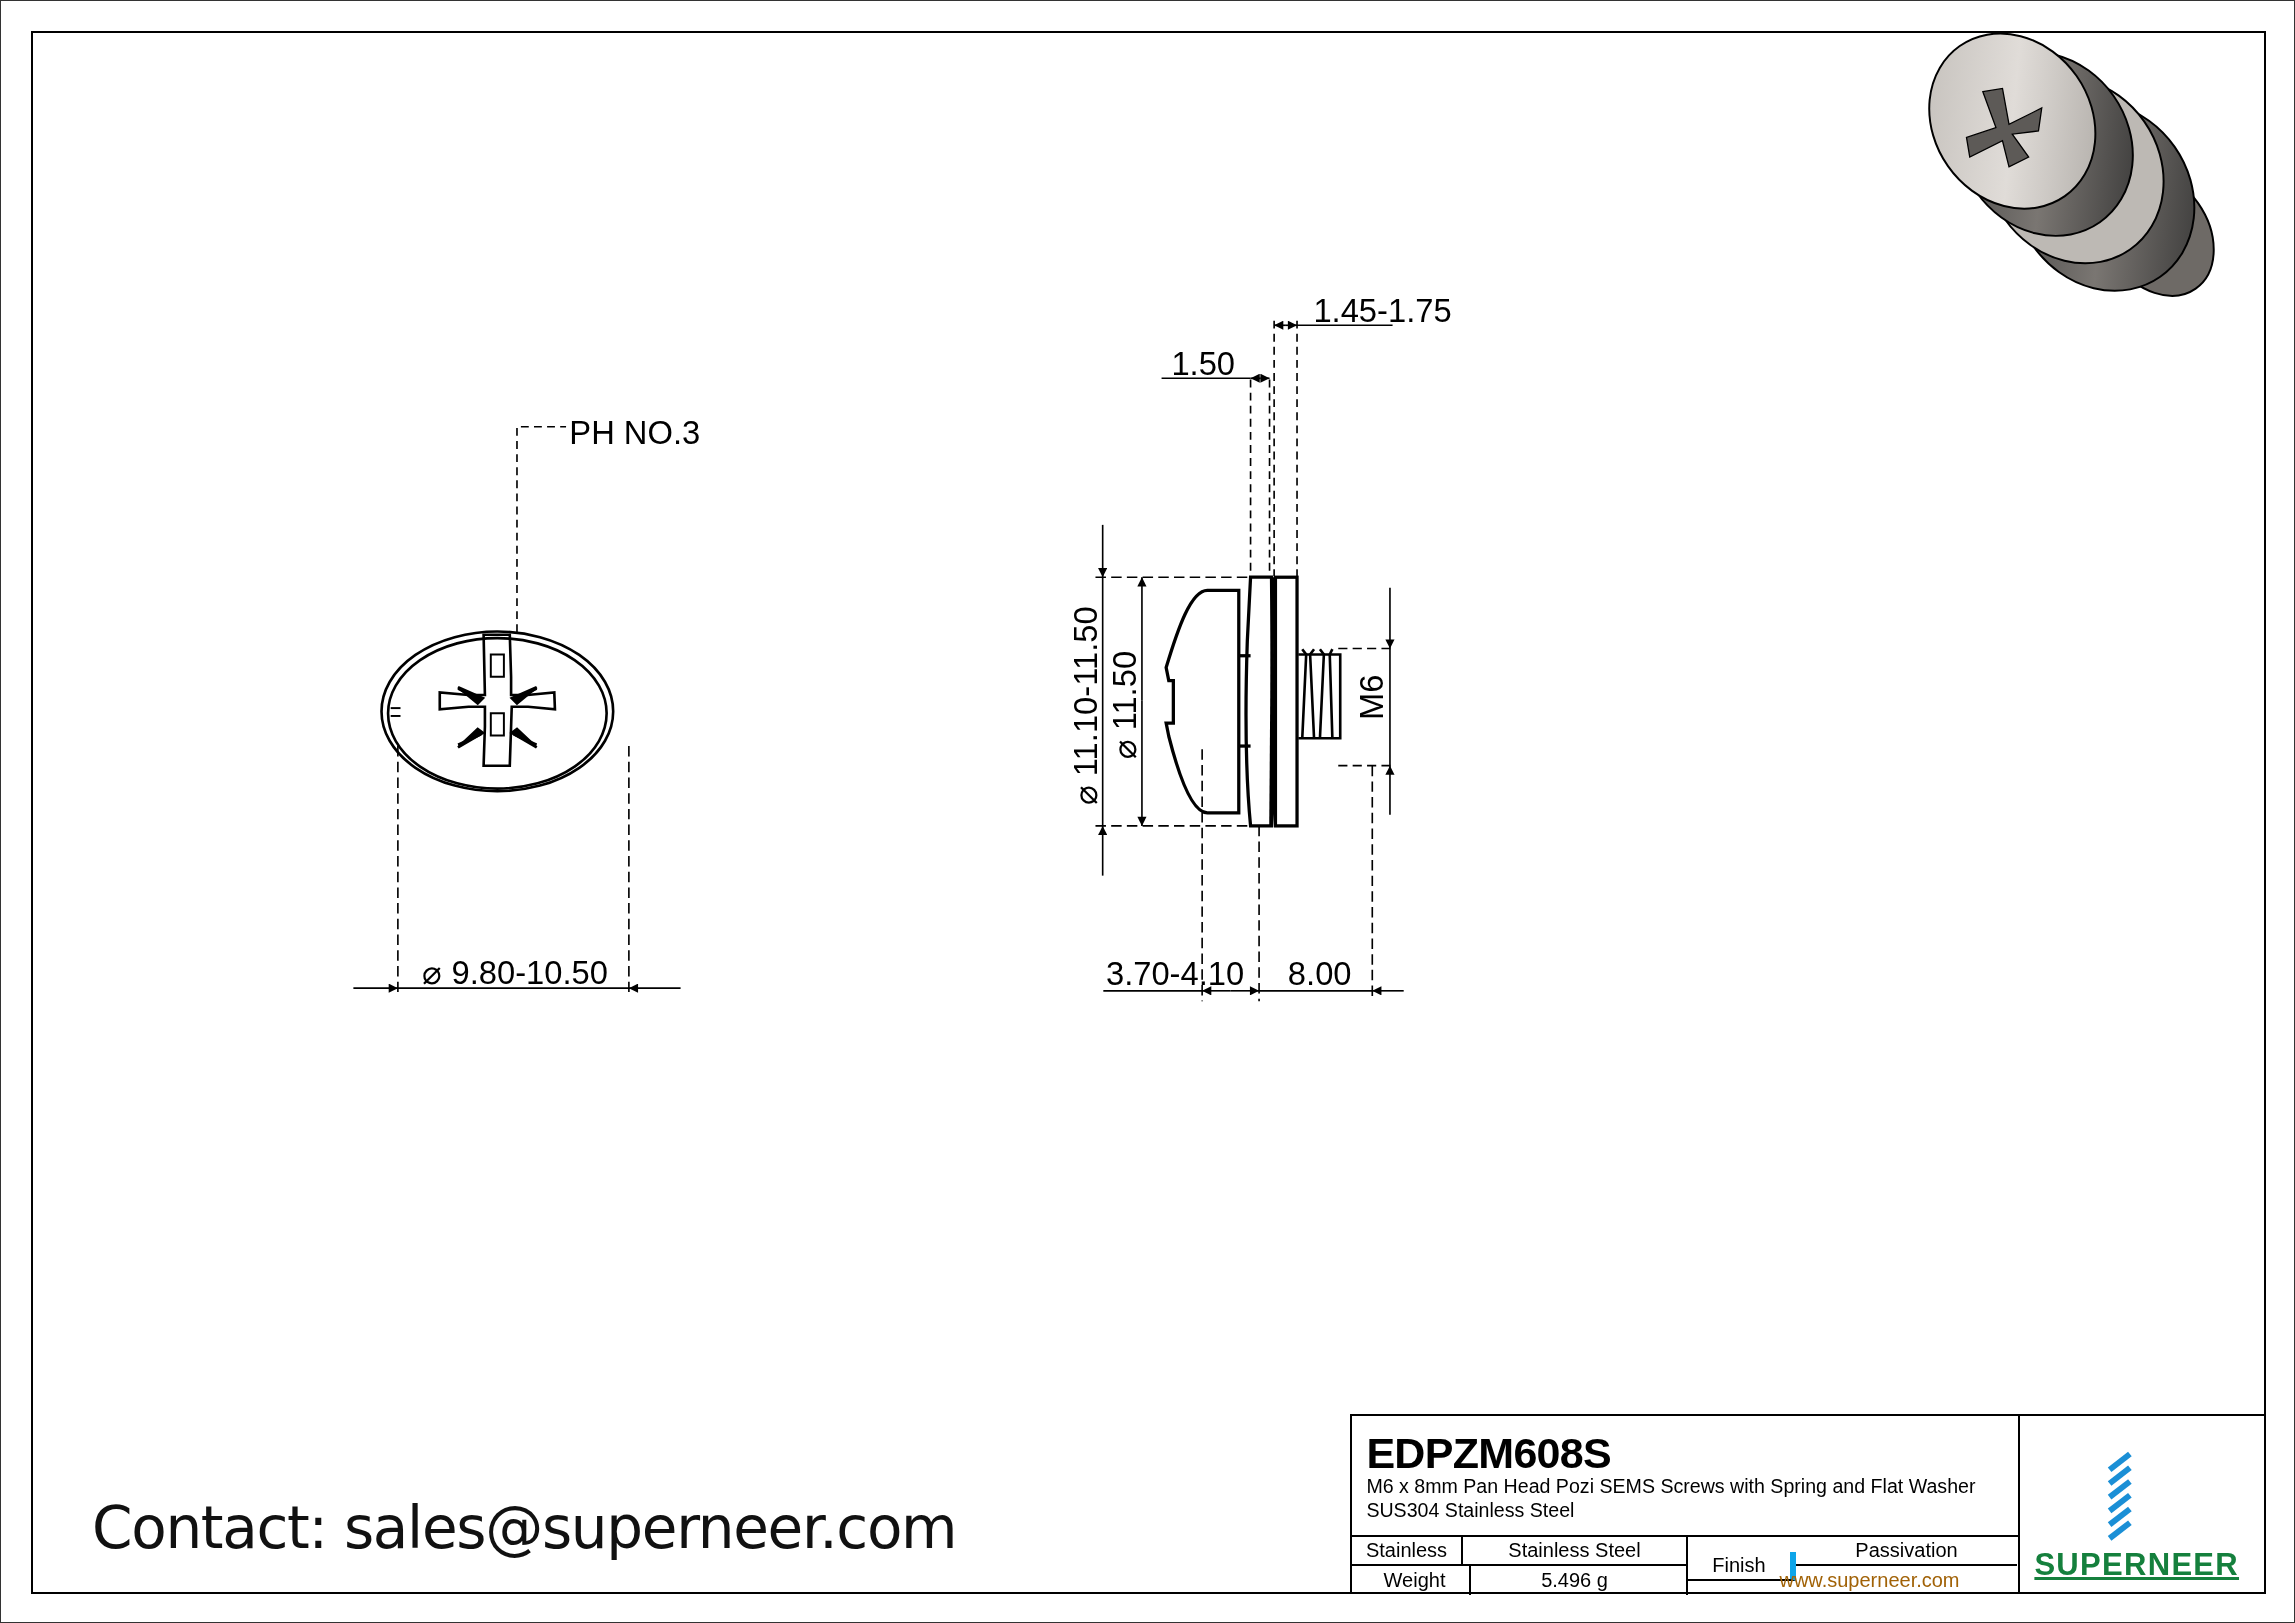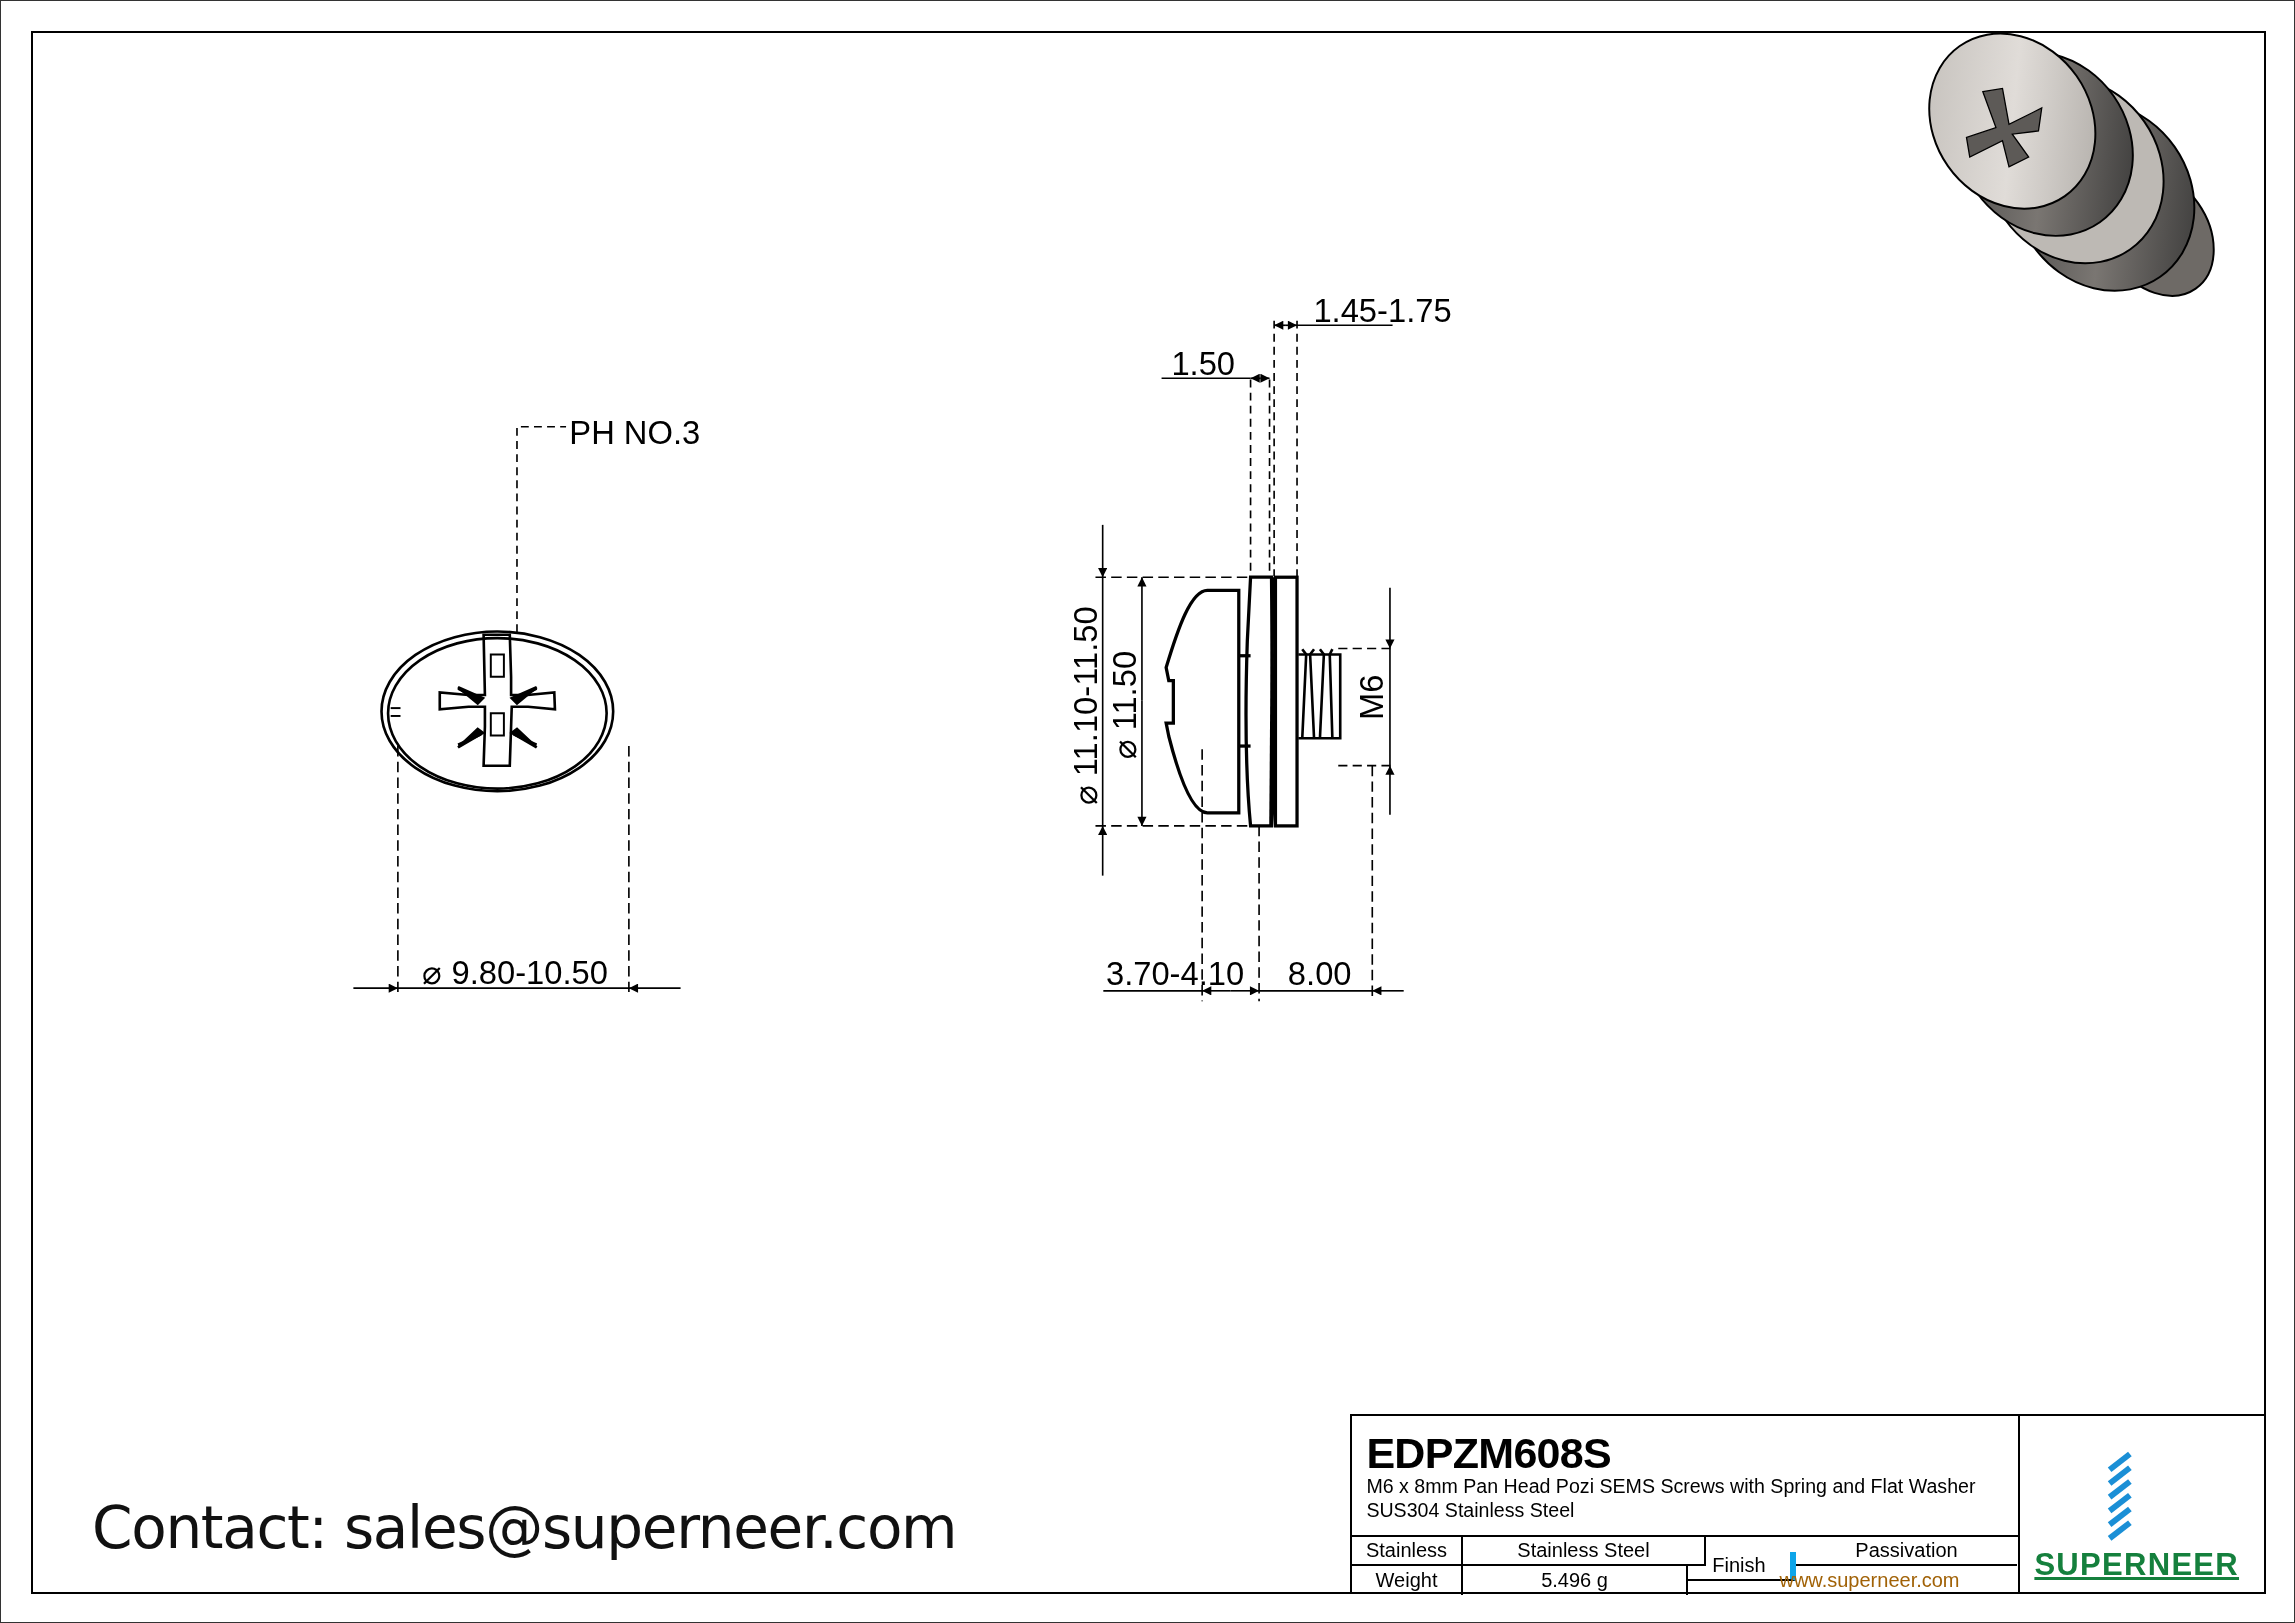--- a/index.html
+++ b/index.html
@@ -141,24 +141,24 @@
     <path d="M3030,140 L3060,135 L3070,190 L3120,165 L3115,200 L3075,205 L3100,240 L3070,255 L3060,215 L3010,240 L3005,210 L3050,195 Z" fill="#5d5a57" stroke="#000" stroke-width="2"></path>
   </g>
 </svg>
 
 <div class="tb">
   <div class="tb-left">
     <div class="part">EDPZM608S</div>
     <div class="desc">M6 x 8mm Pan Head Pozi SEMS Screws with Spring and Flat Washer SUS304 Stainless Steel</div>
     <div class="grid">
       <div class="cell" style="left:0;top:0;width:111px;height:29px;border-right:2px solid #000;border-bottom:2px solid #000;">Stainless</div>
-      <div class="cell" style="left:111px;top:0;width:243px;height:29px;border-right:2px solid #000;border-bottom:2px solid #000;">Stainless Steel</div>
+      <div class="cell" style="left:111px;top:0;width:225px;height:29px;border-right:2px solid #000;border-bottom:2px solid #000;">Stainless Steel</div>
       <div class="cell" style="left:336px;top:0;width:108px;height:29px;border-right:6px solid #0ea5e9;border-bottom:2px solid #000;margin-top:15px;">Finish</div>
       <div class="cell" style="left:444px;top:0;width:221px;height:29px;border-bottom:2px solid #000;">Passivation</div>
-      <div class="cell" style="left:0;top:29px;width:111px;height:29px;border-right:2px solid #000;">Weight</div>
+      <div class="cell" style="left:8px;top:29px;width:111px;height:29px;border-right:2px solid #000;">Weight</div>
       <div class="cell" style="left:111px;top:29px;width:225px;height:29px;border-right:2px solid #000;">5.496 g</div>
       <div class="cell" style="left:336px;top:29px;width:329px;height:29px;color:#a16207;padding-left:34px;">www.superneer.com</div>
     </div>
   </div>
   <div class="logo">
     <svg width="242" height="131" style="position:absolute;left:0;top:0;" viewBox="0 0 370 200">
       <g stroke="#1a8fd6" stroke-width="9" stroke-linecap="butt">
         <line x1="137" y1="82" x2="168" y2="58"></line>
         <line x1="137" y1="103" x2="168" y2="79"></line>
         <line x1="137" y1="124" x2="168" y2="100"></line>

